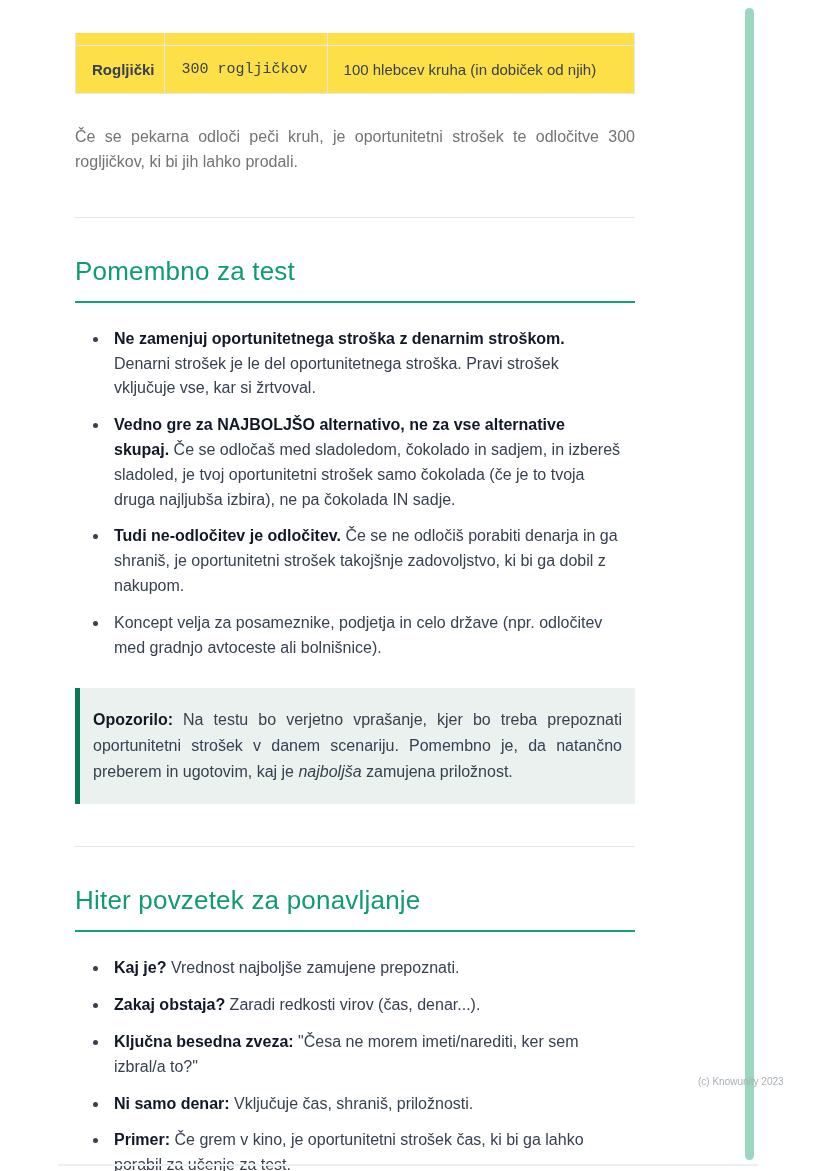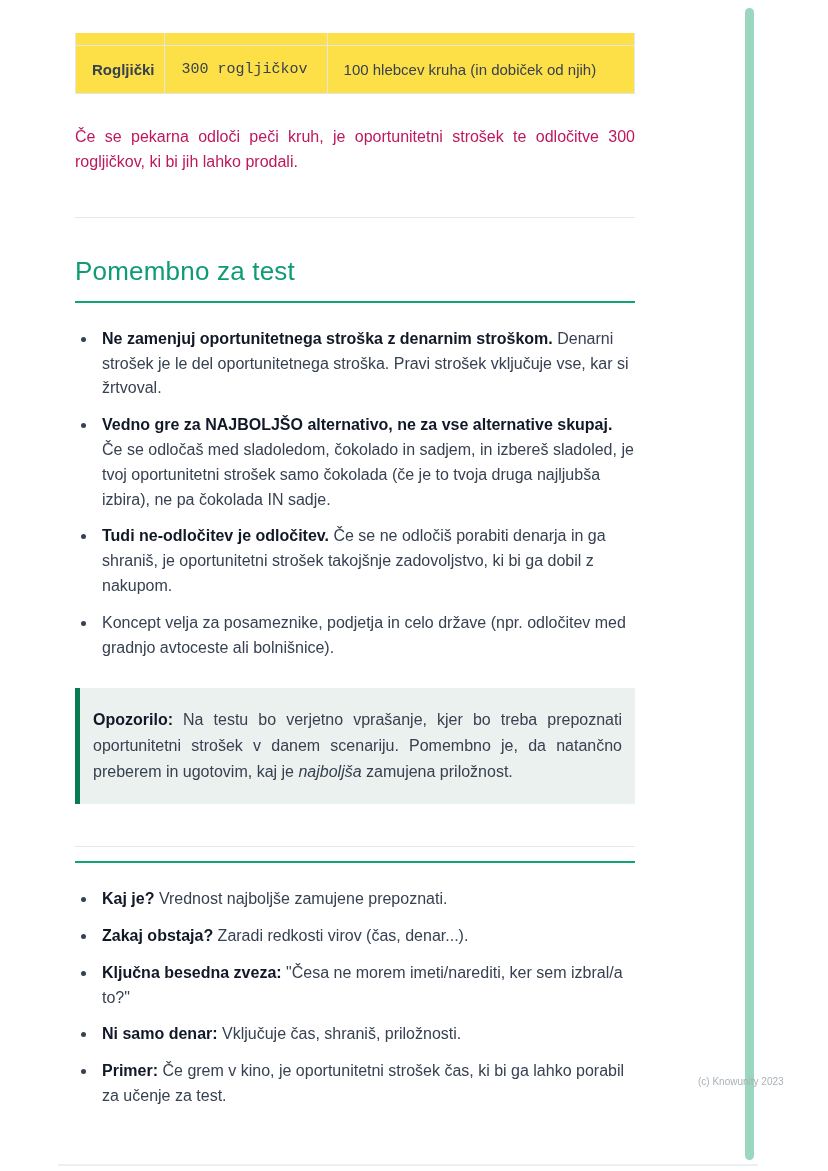--- a/index.html
+++ b/index.html
@@ -42,42 +42,42 @@
   .col-1 { width: 16%; }
   .col-2 { width: 29%; font-family: Liberation Mono, monospace; }
   .col-3 { width: 55%; }
   .cell-bold { font-weight: 700; color: #111827; }
 
   .intro {
     margin: 30px 0 0;
     font-size: 16px;
     line-height: 1.6;
     text-align: justify;
-    color: #be185d;
+    color: #737373;
   }
   .divider {
     border: none;
     border-top: 1px solid #e5e7eb;
     margin: 42px 0 0;
   }
   .section-title {
     margin: 38px 0 0;
     font-size: 26px;
     line-height: 1.2;
     font-weight: 400;
     color: #0f9b74;
     letter-spacing: 0.2px;
   }
   .heading-rule {
     height: 2px;
     background: #12a277;
     margin-top: 14px;
   }
   .bullets {
-    margin: 24px 0 0;
+    margin: 24px 12px 0;
     padding-left: 22px;
     font-size: 16px;
     line-height: 1.55;
     color: #374151;
   }
   .bullets li {
     margin-bottom: 12px;
     padding-left: 5px;
   }
   .b { font-weight: 700; color: #111827; }
@@ -161,20 +161,21 @@
       <span class="b"></span><span>Koncept velja za posameznike, podjetja in celo države (npr. odločitev med gradnjo avtoceste ali bolnišnice).</span>
     </li>
   </ul>
 
   <div class="callout">
     <span class="b">Opozorilo:</span><span> Na testu bo verjetno vprašanje, kjer bo treba prepoznati oportunitetni strošek v danem scenariju. Pomembno je, da natančno preberem in ugotovim, kaj je </span><em>najboljša</em><span> zamujena priložnost.</span>
   </div>
 
   <hr class="divider">
 
+  <h2 class="section-title">Hiter povzetek za ponavljanje</h2>
   <div class="heading-rule"></div>
 
   <ul class="bullets">
     <li>
       <span class="b">Kaj je?</span><span> Vrednost najboljše zamujene prepoznati.</span>
     </li>
     <li>
       <span class="b">Zakaj obstaja?</span><span> Zaradi redkosti virov (čas, denar...).</span>
     </li>
     <li>

